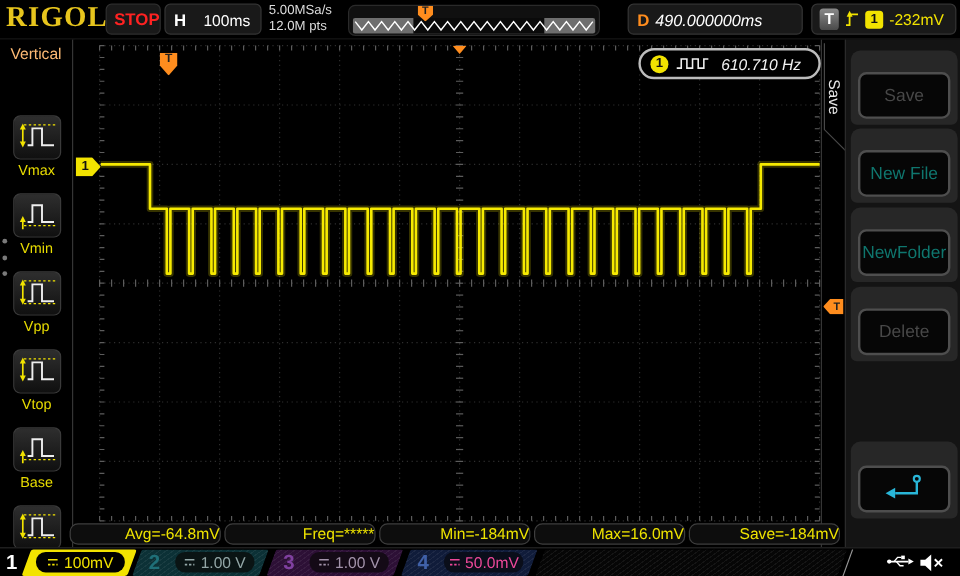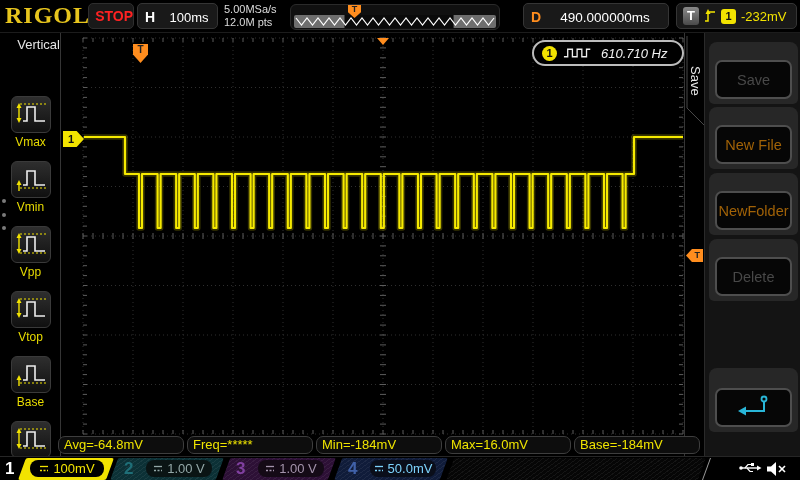--- a/index.html
+++ b/index.html
@@ -12,29 +12,29 @@
   #stop-btn { position:absolute; left:88px; top:3px; width:46px; height:26px; background:#191919; border:1px solid #2e2e2e; border-radius:5px; color:#ff2222; font-weight:bold; font-size:14px; text-align:right; line-height:24px; }
   #hbox { position:absolute; left:137px; top:3px; width:81px; height:26px; background:#191919; border:1px solid #353535; border-radius:5px; color:#fff; }
   #hbox .hl { position:absolute; left:7px; top:5px; font-weight:bold; font-size:14px; }
   #hbox .hv { position:absolute; left:26px; top:6px; font-size:13px; width:50px; text-align:center; }
   #acq { position:absolute; left:224px; top:3px; font-size:11px; color:#dcdcdc; line-height:13px; }
   #membar { position:absolute; left:290px; top:4px; width:210px; height:26px; background:#101010; border:1px solid #2a2a2a; border-radius:6px; }
   #membar svg { position:absolute; left:3px; top:0; }
   #mem-t { position:absolute; left:57px; top:0px; width:13px; height:13px; background:var(--accent-orange); clip-path:polygon(0 0,100% 0,100% 55%,50% 100%,0 55%); color:#222; font-weight:bold; font-size:9px; text-align:center; line-height:9px; }
   #dbox { position:absolute; left:523px; top:3px; width:146px; height:26px; background:#191919; border:1px solid #353535; border-radius:5px; }
   #dbox .dl { position:absolute; left:7px; top:5px; color:var(--accent-orange); font-weight:bold; font-size:14px; }
-  #dbox .dv { position:absolute; left:22px; top:6px; width:118px; text-align:center; color:#fff; font-size:13.5px; }
+  #dbox .dv { position:absolute; left:22px; top:6px; width:118px; text-align:left; color:#fff; font-size:13.5px;font-style:italic; }
   #tbox { position:absolute; left:676px; top:3px; width:121px; height:26px; background:#191919; border:1px solid #353535; border-radius:5px; display:flex; align-items:center; gap:5px; padding:0 6px; }
   #tbox .tchip { width:16px; height:18px; background:linear-gradient(#8a8a8a,#4a4a4a); border-radius:3px; color:#fff; font-weight:bold; font-size:13px; text-align:center; line-height:18px; }
   #tbox .tsrc { width:15px; height:15px; background:var(--ch1); border-radius:3px; color:#111; font-weight:bold; font-size:11px; text-align:center; line-height:15px; }
   #tbox .tlev { color:var(--ch1); font-size:13px; }
 
   
   #sidebar { position:absolute; left:0; top:33px; width:61px; height:423px; background:#000; border-right:1px solid #353535; }
-  #sidebar .title { position:absolute; top:4px; width:100%; text-align:right; color:#e5e5e5; font-size:13px; }
+  #sidebar .title { position:absolute; top:4px; width:100%; text-align:center; color:#fdba74; font-size:13px; }
   .side-item { position:absolute; left:0; width:61px; height:62px;margin-top:37px; }
   .p0{top:26px}.p1{top:91px}.p2{top:156px}.p3{top:221px}.p4{top:286px}.p5{top:351px}
   .side-btn { position:absolute; left:11px; top:0; width:40px; height:37px; background:linear-gradient(#2e2e2e,#101010); border:1px solid #3a3a3a; border-radius:6px; padding:0; }
   .side-label { position:absolute; top:39px; width:100%; text-align:center; color:#e8dc00; font-size:12px; }
   .side-dot { position:absolute; left:2px; width:4px; height:4px; border-radius:50%; background:#7a7a7a; }
 
   
   #display { position:absolute; left:62px; top:33px; width:623px; height:423px; background:#000; border-right:1px solid #353535; }
   #scope-svg { position:absolute; left:0; top:0; }
   .gridline { stroke:#2e2e2e; stroke-width:1; stroke-dasharray:1,3; }
@@ -42,53 +42,53 @@
   .trace { stroke:var(--trace-yellow); stroke-width:2.2; fill:none; stroke-linejoin:round; }
   .trace-fuzz { stroke:var(--trace-yellow); stroke-width:5.5; fill:none; opacity:.22; stroke-linejoin:round; }
   #freq-counter { position:absolute; left:470px; top:7px; width:152px; height:26px; background:#000; border:2px solid #bcbcbc; border-radius:13px; display:flex; align-items:center; gap:6px; padding:0 8px; }
   #freq-counter .src { width:15px; height:15px; background:var(--ch1); border-radius:8px; color:#111; font-weight:bold; font-size:11px; text-align:center; line-height:15px; flex:none; }
   #freq-counter .val { color:#f2f2f2; font-size:13px; white-space:nowrap;font-style:italic; }
   #trig-flag { position:absolute; left:71px; top:11px; width:15px; height:19px; background:var(--accent-orange); clip-path:polygon(0 0,100% 0,100% 55%,50% 100%,0 55%); color:#222; font-weight:bold; font-size:10px; text-align:center; line-height:12px; }
   #center-tri { position:absolute; left:315px; top:5px; width:12px; height:7px; background:var(--accent-orange); clip-path:polygon(0 0,100% 0,50% 100%); }
   #ch1-marker { position:absolute; left:1px; top:98px; width:21px; height:16px; background:var(--ch1); clip-path:polygon(0 0,65% 0,100% 50%,65% 100%,0 100%); color:#111; font-weight:bold; font-size:11px; text-align:left; padding-left:5px; line-height:16px; }
 
   
-  #measure-bar { position:absolute; left:0; top:436px; width:800px; height:18px; }
+  #measure-bar { position:absolute; left:0; top:436px; width:800px; height:18px;text-align:right; }
   .meas { position:absolute; top:0; width:126px; height:18px; background:#0d0d0d; border:1px solid #3e3e3e; border-radius:7px; color:#efe400; font-size:13px; line-height:16px; padding-left:5px; white-space:nowrap; }
   .m0{left:58px}.m1{left:187px}.m2{left:316px}.m3{left:445px}.m4{left:574px}
 
   
   #trig-level-marker { position:absolute; left:686px; top:249px; width:17px; height:13px; background:var(--accent-orange); clip-path:polygon(35% 0,100% 0,100% 100%,35% 100%,0 50%); color:#222; font-weight:bold; font-size:9px; text-align:right; padding-right:3px; line-height:13px; }
 
   
   #menu { position:absolute; left:704px; top:33px; width:96px; height:423px; background:#141414; border-left:1px solid #2a2a2a; }
   #menu-tab-label { position:absolute; left:687px; top:56px; width:16px; height:50px; color:#e8e8e8; font-size:13px; writing-mode:vertical-rl; text-align:center; }
   #tab-outline { position:absolute; left:680px; top:33px; }
   .cell { position:absolute; left:4px; width:89px; height:62px; background:#272727; border-radius:8px 8px 5px 5px; }
   .c0{top:9px}.c1{top:74px}.c2{top:140px}.c3{top:206px}.c4{top:335px;height:64px;background:#272727;}
-  .mbtn { position:absolute; left:6px; top:18px; width:77px; height:39px; background:#060606; border:2px solid #4e4e4e; border-radius:7px; color:#a16207; font-size:14.5px; font-family:"Liberation Sans",sans-serif; }
+  .mbtn { position:absolute; left:6px; top:18px; width:77px; height:39px; background:#060606; border:2px solid #4e4e4e; border-radius:7px; color:#0f766e; font-size:14.5px; font-family:"Liberation Sans",sans-serif; }
   .mbtn.disabled { color:#484848; }
   .c4 .mbtn { top:20px; }
 
   
   #chbar { position:absolute; left:0; top:456px; width:800px; height:24px; background:#000; border-top:1px solid #262626; }
   .ch-num { position:absolute; top:2px; font-weight:bold; font-size:17px; }
   .n1{left:5px;color:#fff;} .n2{left:124px;color:#1f6f78;} .n3{left:236px;color:#8040a0;} .n4{left:348px;color:#4061a8;}
   .seg { position:absolute; top:1px; height:22px; transform:skewX(-20deg); border-radius:2px; }
   .s1{left:22px;width:88px;background:var(--ch1);}
   .s2{left:114px;width:106px;background:#0c3136;}
   .s3{left:226px;width:106px;background:#2d1036;}
   .s4{left:338px;width:106px;background:#101c3a;}
   .s2,.s3,.s4,.sE{background-image:repeating-linear-gradient(135deg,transparent 0 3px,rgba(255,255,255,.06) 3px 4px);}
   .sE{left:450px;width:252px;background-color:#060606;}
   .scale-box { position:absolute; top:3px; height:17px; background:#000; border-radius:8px; font-size:13px; display:flex; align-items:center; justify-content:center; gap:4px; }
   .b1{left:30px;width:74px;color:var(--ch1);}
   .b2{left:146px;width:66px;background:#0a1414;color:#93a7a7;}
   .b3{left:258px;width:66px;background:#140a16;color:#a393ab;}
-  .b4{left:370px;width:66px;background:#0a0e1a;color:#7dd3fc;}
+  .b4{left:370px;width:66px;background:#0a0e1a;color:#ec4899;}
   #diag-sep { position:absolute; left:706px; top:1px; width:1px; height:22px; background:#999; transform:skewX(-20deg); }
   .stat-icon { position:absolute; top:4px; }
 </style>
 </head>
 <body>
 
 <header id="topbar">
   <div id="logo">RIGOL</div>
   <div id="stop-btn">STOP</div>
   <div id="hbox">
@@ -551,21 +551,21 @@
     </svg>
     <span class="val">610.710 Hz</span>
   </div>
 </main>
 
 <div id="measure-bar">
   <div class="meas m0">Avg=-64.8mV</div>
   <div class="meas m1">Freq=*****</div>
   <div class="meas m2">Min=-184mV</div>
   <div class="meas m3">Max=16.0mV</div>
-  <div class="meas m4">Base=-184mV</div>
+  <div class="meas m4">Save=-184mV</div>
 </div>
 
 <div id="trig-level-marker">T</div>
 
 <svg id="tab-outline" width="25" height="100">
   <path d="M7,3 L7,75 L25,93" stroke="#484848" stroke-width="1" fill="none"></path>
 </svg>
 <div id="menu-tab-label">Save</div>
 
 <aside id="menu">

